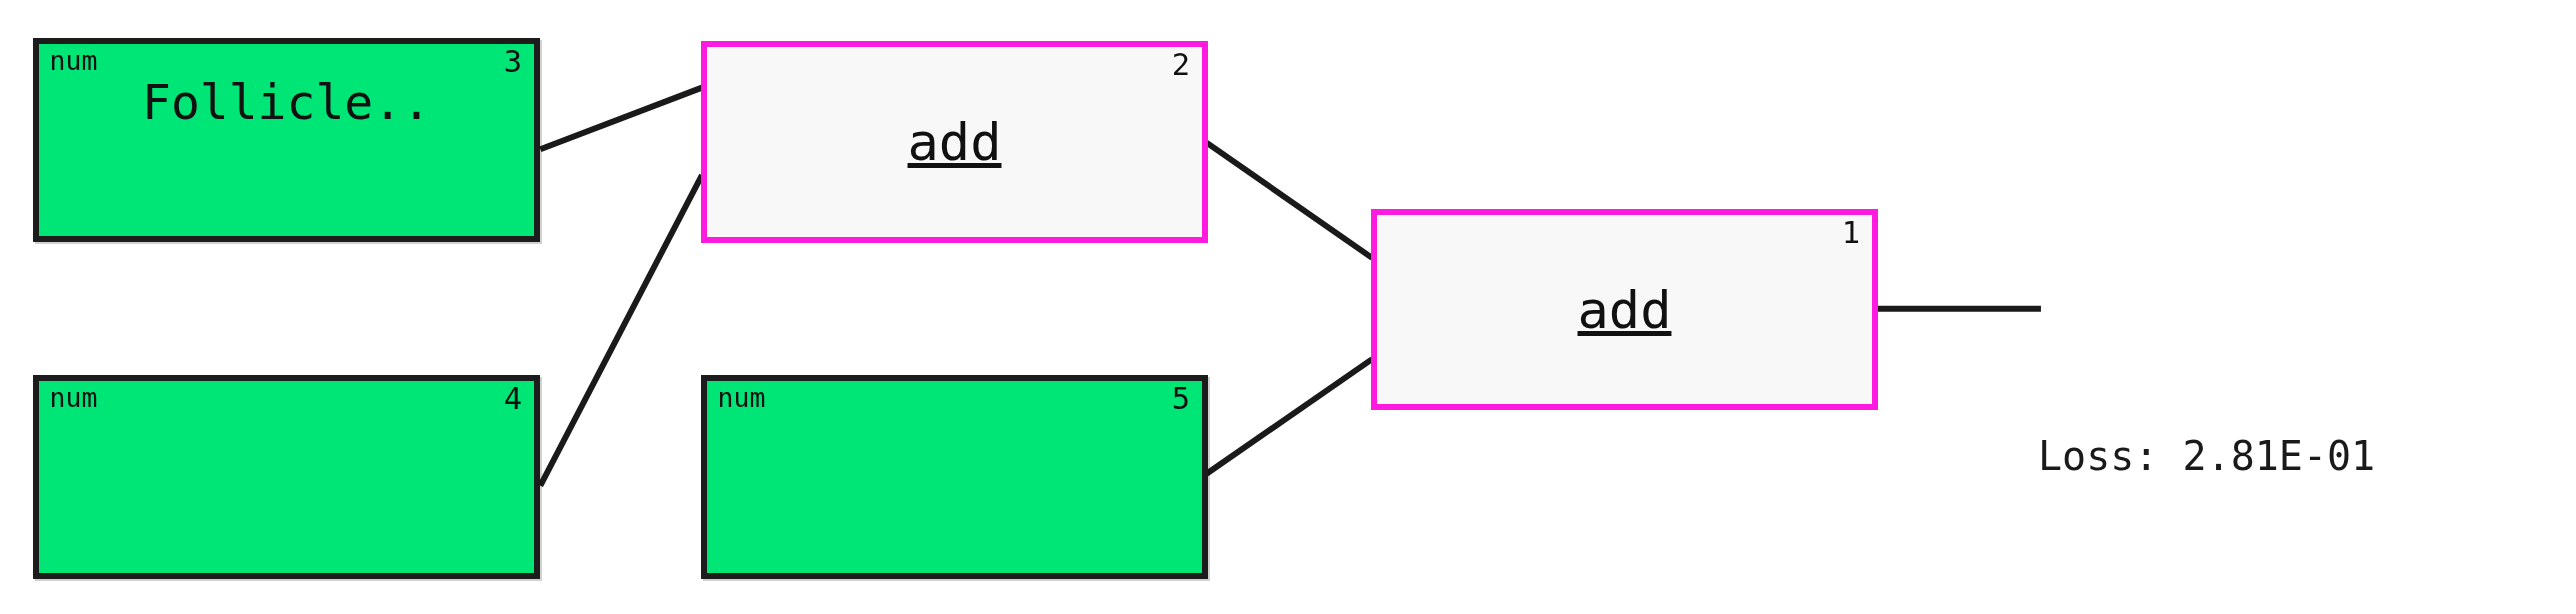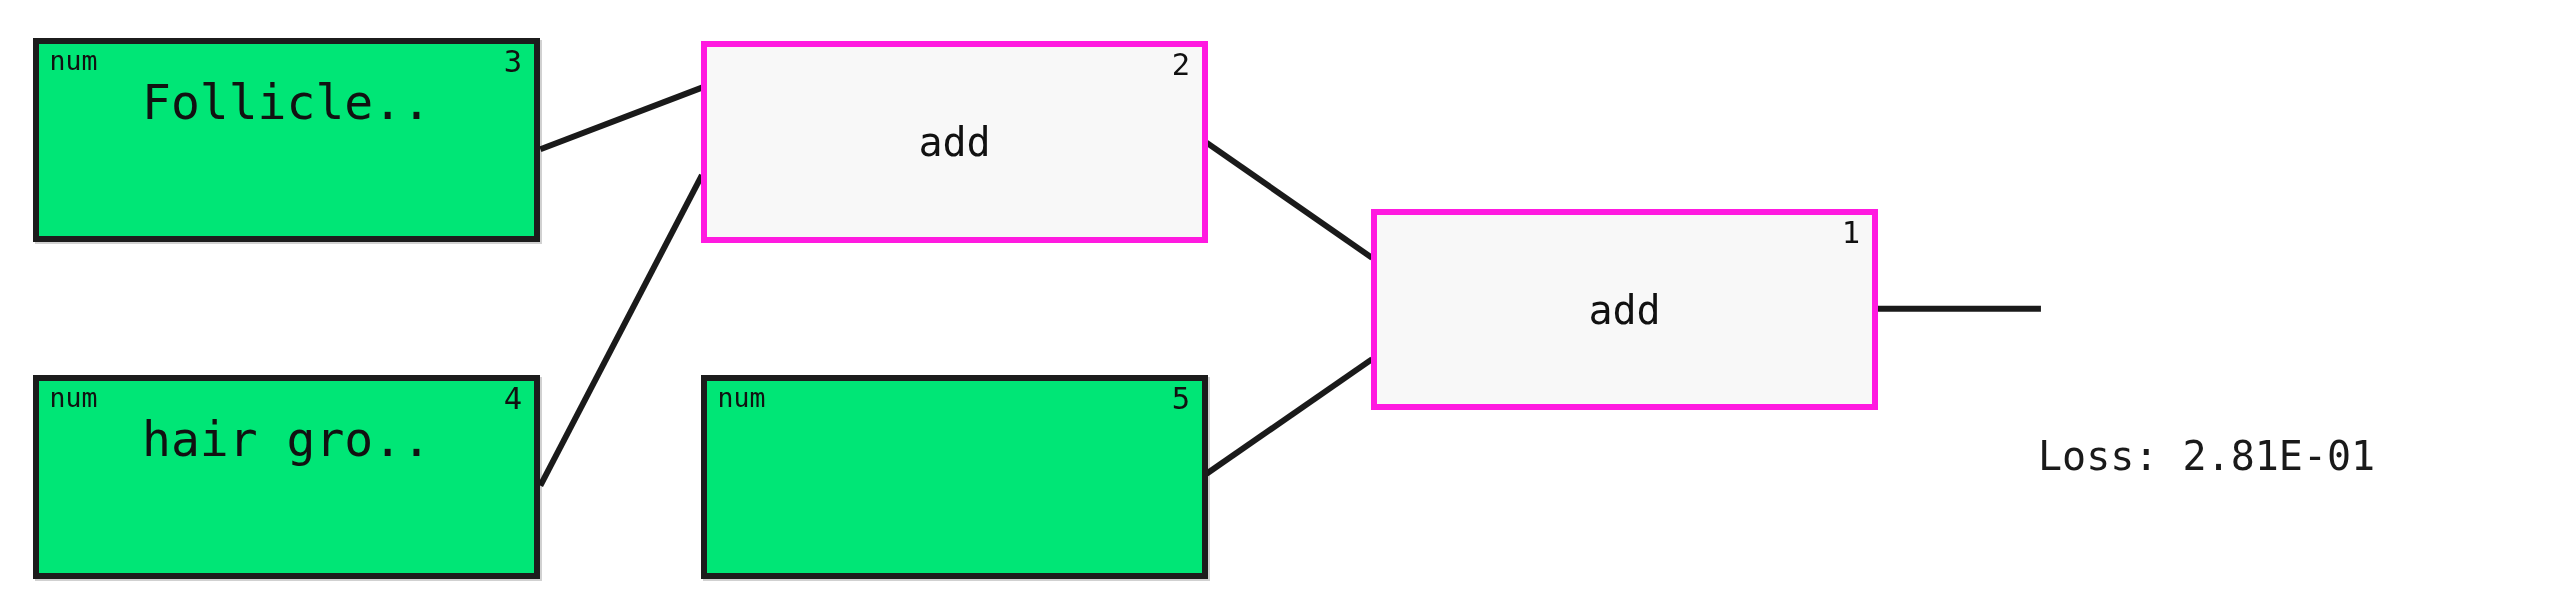--- a/index.html
+++ b/index.html
@@ -70,21 +70,22 @@
     color: #111111;
     white-space: nowrap;
   }
   .node-op .node-label {
     top: 0;
     bottom: 0;
     height: 100%;
     display: flex;
     align-items: center;
     justify-content: center;
-    font-size: 40px;
+    font-size: 52px;
+    text-decoration: underline;
   }
   .loss-text {
     position: absolute;
     font-size: 40px;
     line-height: 1;
     color: #1a1a1a;
     white-space: nowrap;
   }
 </style>
 </head>
@@ -102,21 +103,20 @@
 
   <div class="node node-green" style="left: 33px; top: 38px; width: 507px; height: 204px;">
     <span class="node-kind">num</span>
     <span class="node-id">3</span>
     <span class="node-label">Follicle..</span>
   </div>
 
   <div class="node node-green" style="left: 33px; top: 375px; width: 507px; height: 204px;">
     <span class="node-kind">num</span>
     <span class="node-id">4</span>
-    <span class="node-label">hair gro..</span>
   </div>
 
   <div class="node node-green" style="left: 701px; top: 375px; width: 507px; height: 204px;">
     <span class="node-kind">num</span>
     <span class="node-id">5</span>
   </div>
 
   <div class="node node-op" style="left: 701px; top: 41px; width: 507px; height: 202px;">
     <span class="node-id">2</span>
     <span class="node-label">add</span>

